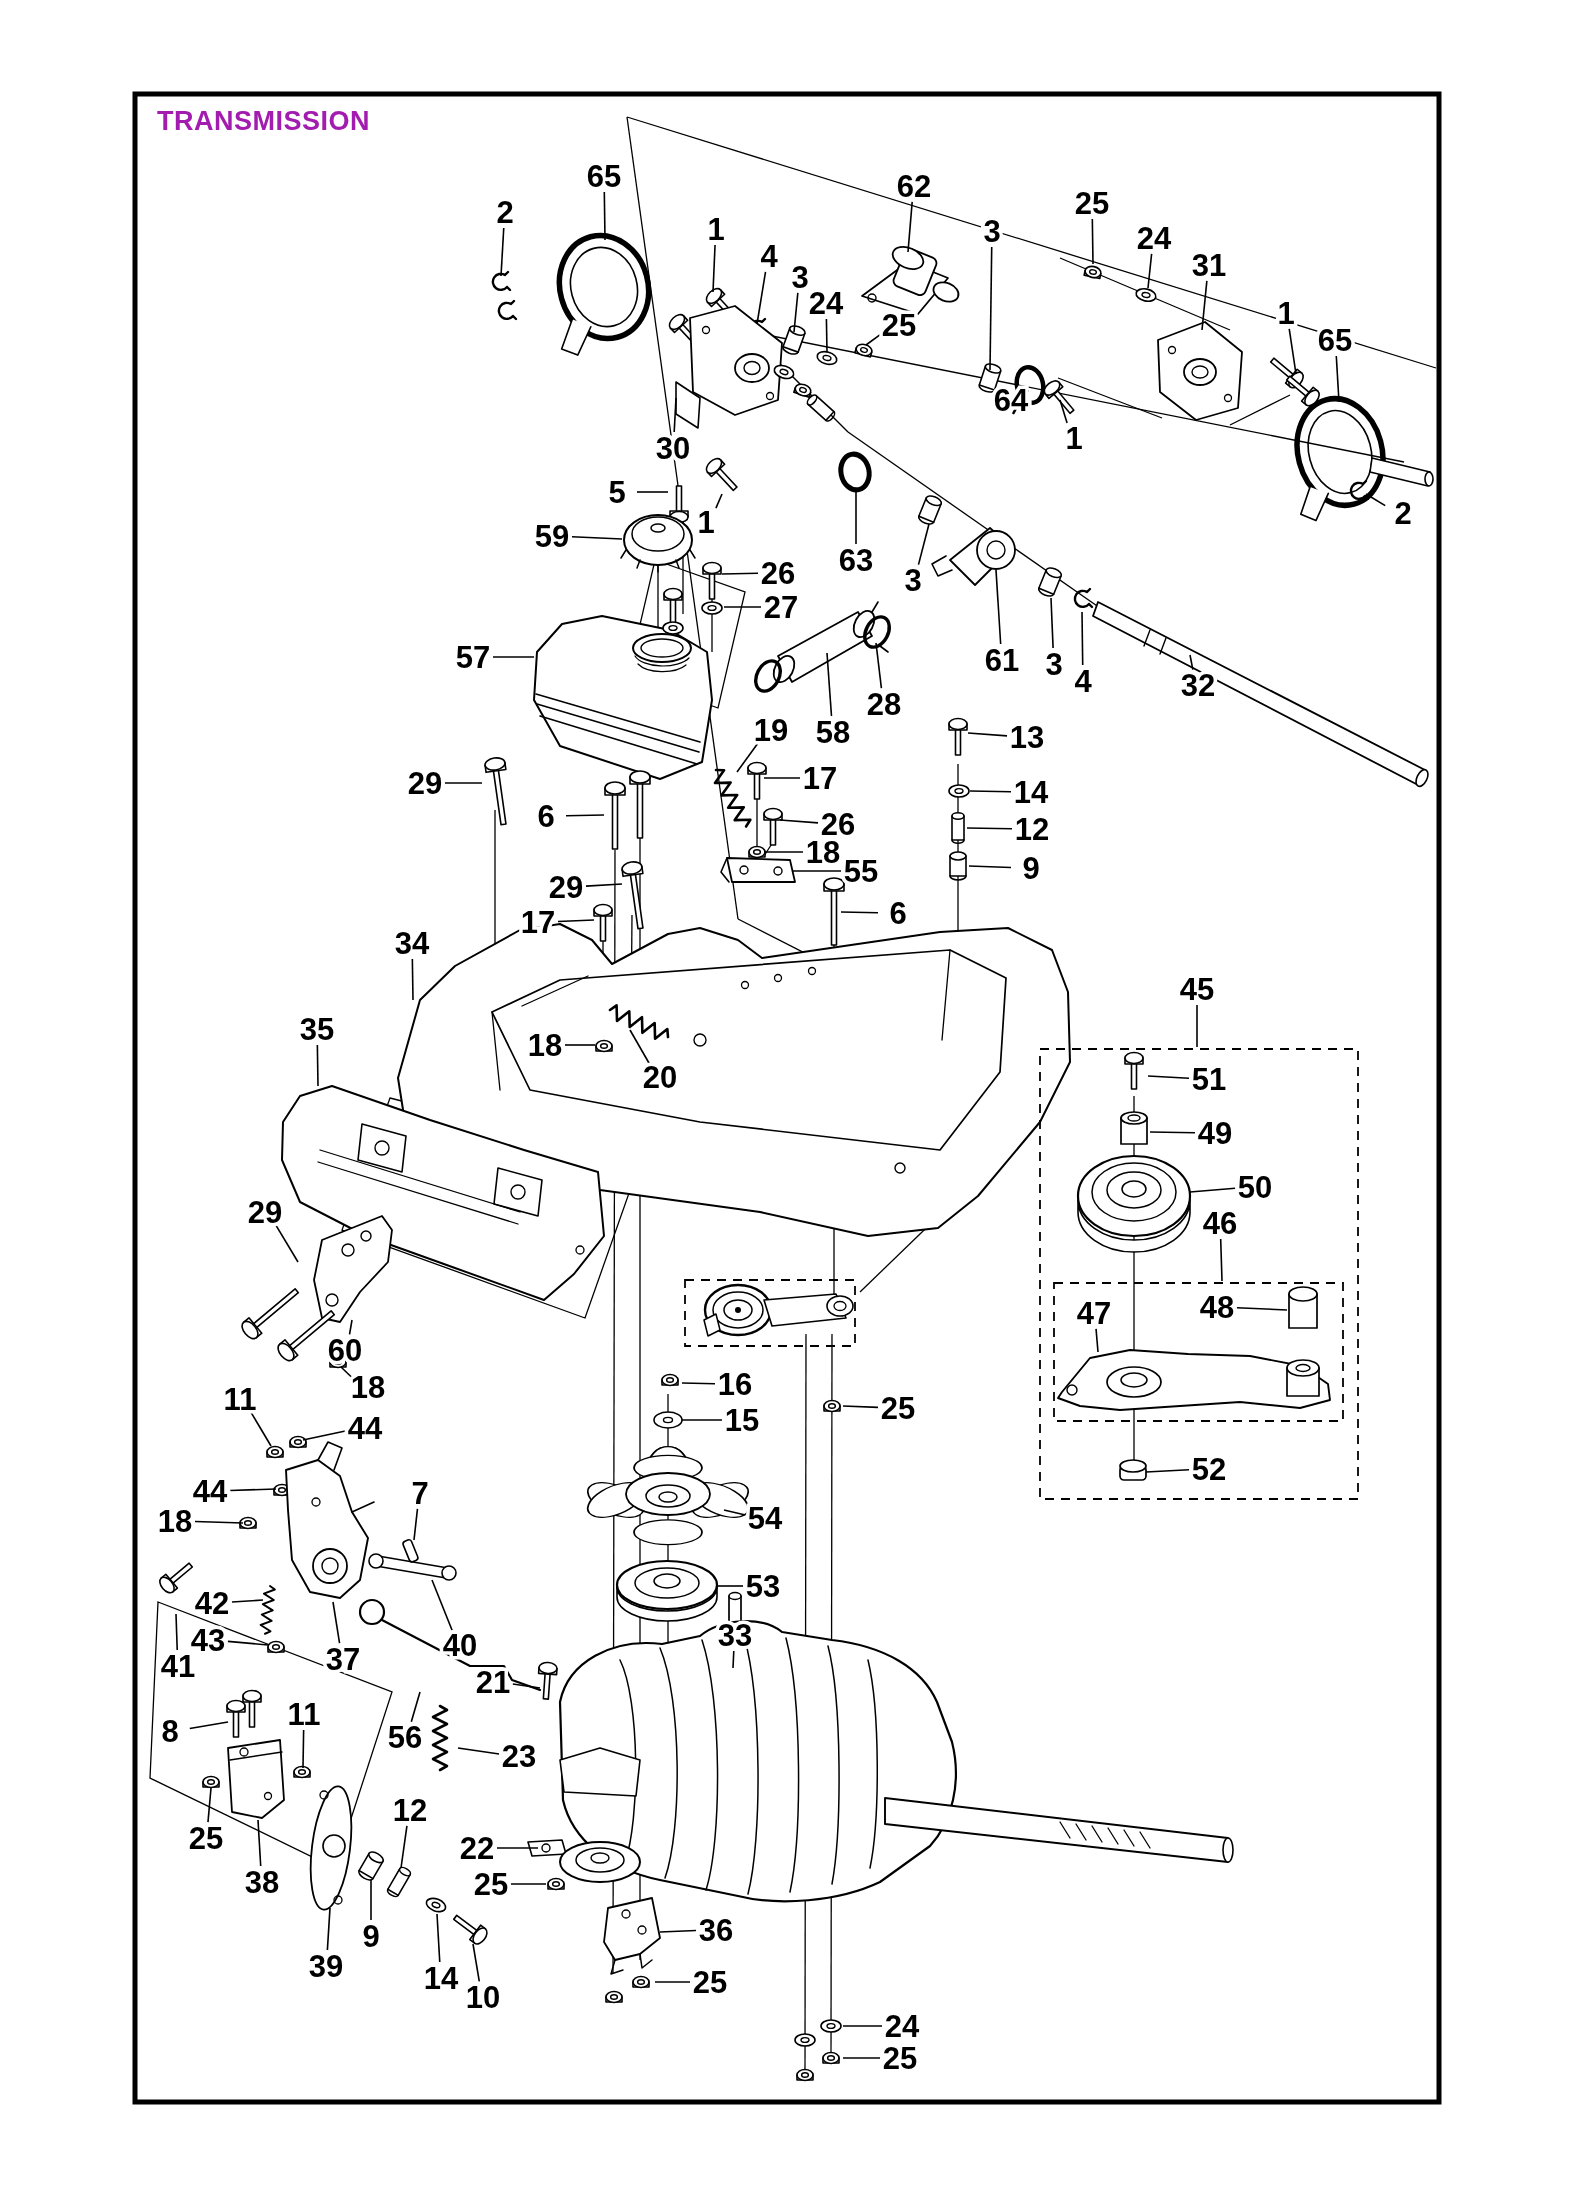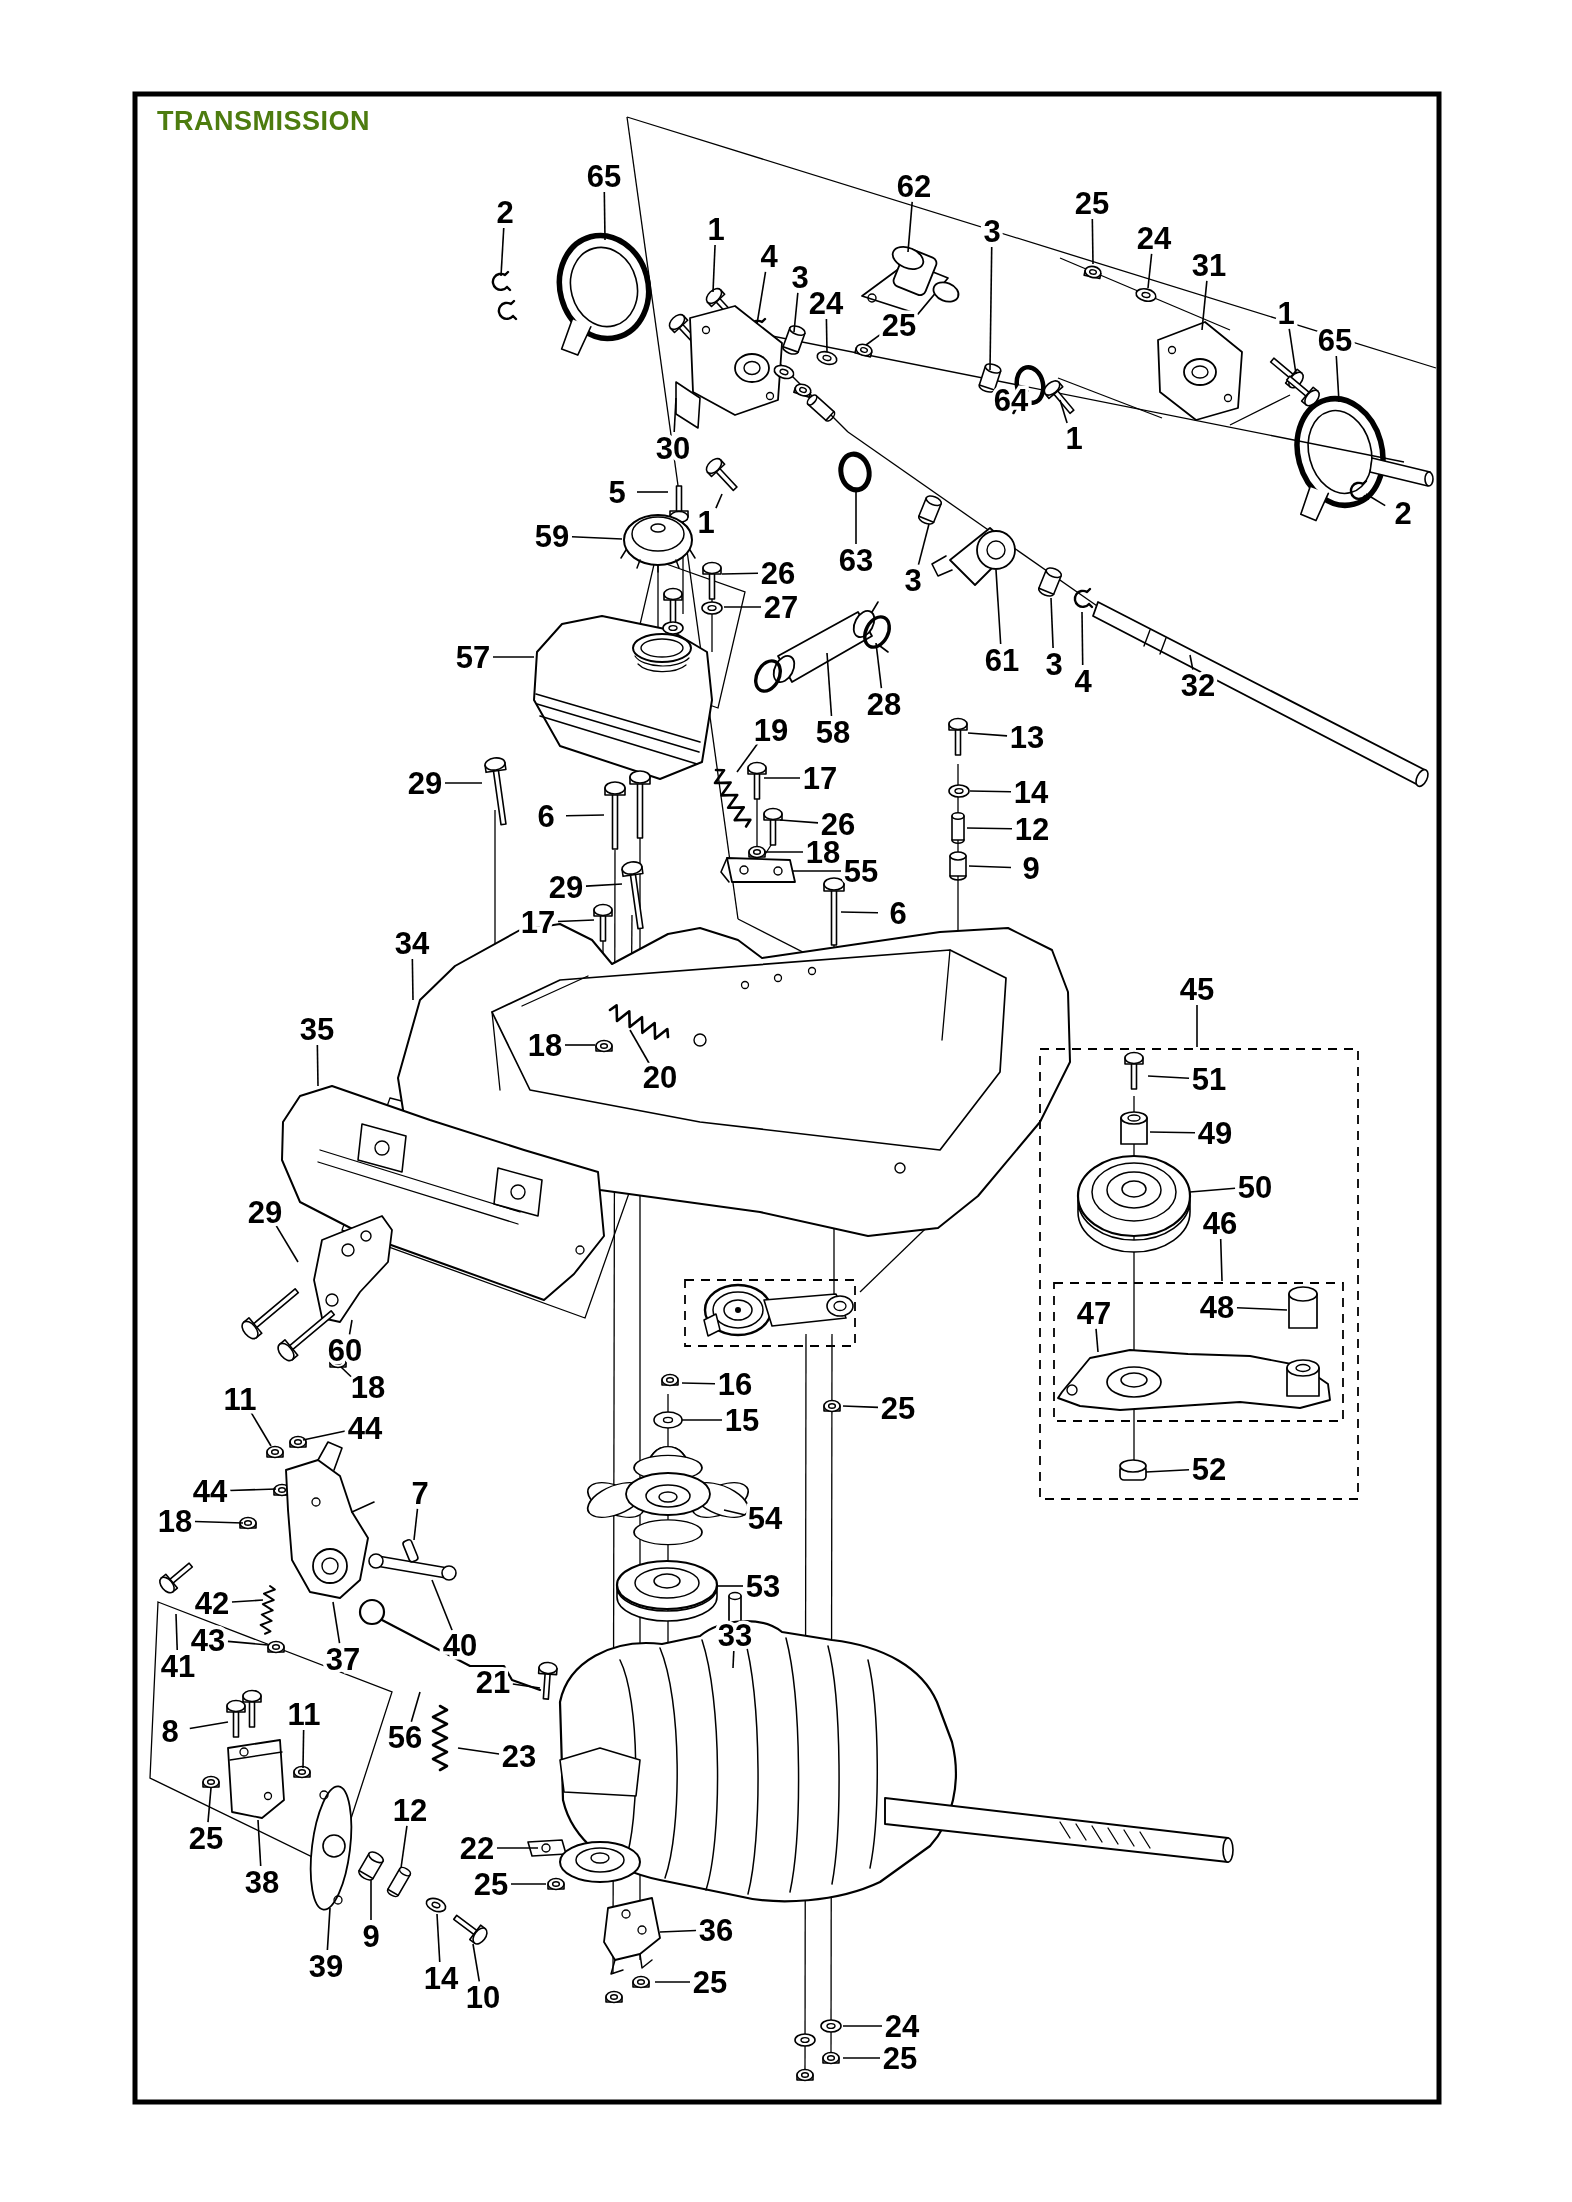--- a/index.html
+++ b/index.html
@@ -1,19 +1,19 @@
 <!DOCTYPE html>
 <html><head>
 <meta charset="utf-8">
 <style>
   html,body{margin:0;padding:0;background:#fff;}
   #page{position:relative;width:1572px;height:2202px;background:#fff;
         font-family:"Liberation Sans",sans-serif;overflow:hidden;}
   #page-title{position:absolute;left:157px;top:106px;font-size:27px;font-weight:bold;
-        letter-spacing:.5px;color:#4d7c0f;}
+        letter-spacing:.5px;color:#a21caf;}
   svg{position:absolute;left:0;top:0;}
   .callout-text{font-family:"Liberation Sans",sans-serif;font-weight:bold;font-size:31px;
         fill:#000;paint-order:stroke;stroke:#fff;stroke-width:7px;}
 </style>
 </head>
 <body>
 
 <div id="page">
   <div id="page-title">TRANSMISSION</div>
 

